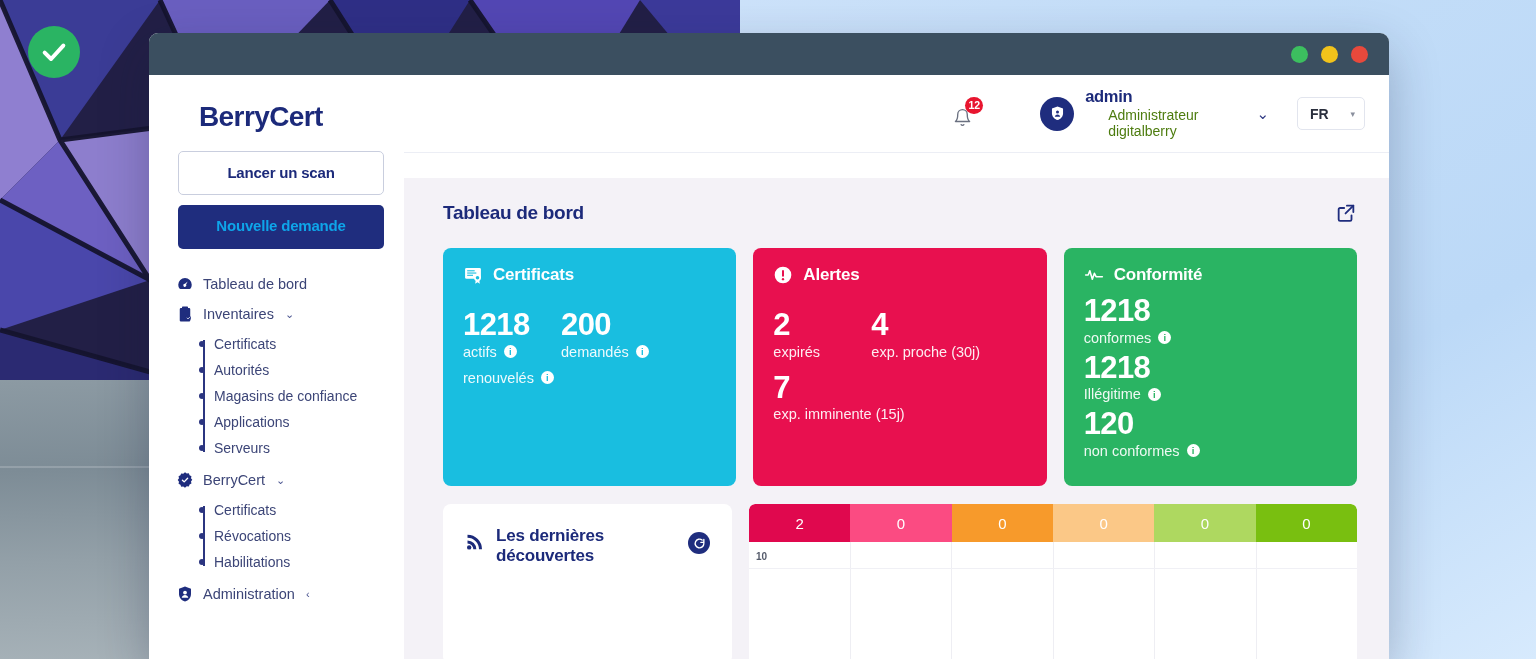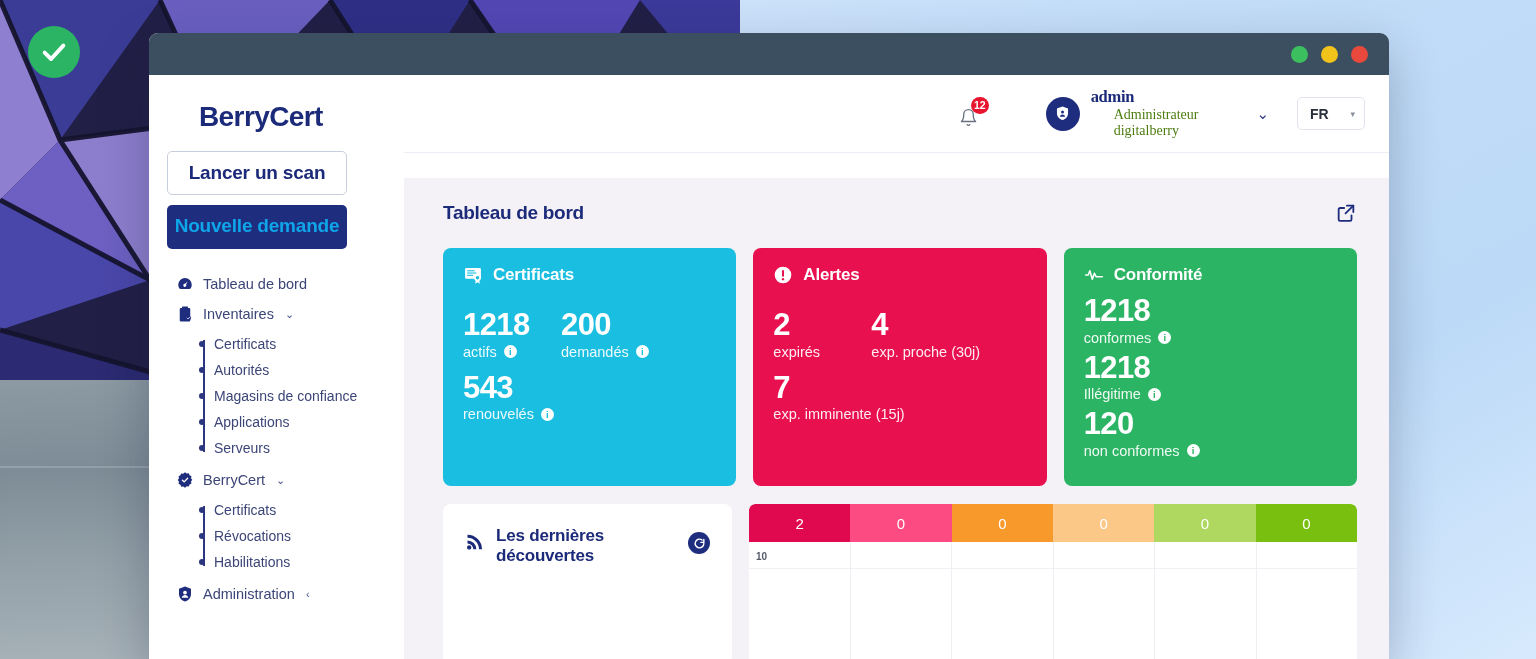--- a/index.html
+++ b/index.html
@@ -66,23 +66,23 @@
   
   #sidebar {
     width: 255px; flex: 0 0 255px; background: #fff;
     padding: 18px 0 0 0; position: relative;
   }
   #brand {
     font-size: 28px; font-weight: 800; color: #1c2a7a;
     letter-spacing: -0.6px; padding: 8px 0 0 50px;
   }
   .side-btn {
-    display: block; width: 180px; margin: 18px 0 0 18px;
+    display: block; width: 206px; margin: 18px 0 0 29px;
     height: 44px; line-height: 42px; text-align: center;
-    border-radius: 5px; font-size: 19px; font-weight: 700;
+    border-radius: 5px; font-size: 15px; font-weight: 700;
     letter-spacing: -0.2px; cursor: pointer;
   }
   #btn-scan { border: 1px solid #c9cede; background: #fff; color: #1c2a7a; }
   #btn-demande { background: #1f2d7e; color: #0ea5e9; margin-top: 10px; border: none; }
 
   #nav { margin-top: 20px; }
   .nav-item {
     display: flex; align-items: center; gap: 9px;
     padding: 6px 0 6px 27px; font-size: 14.5px;
     color: #3c4577; font-weight: 400; cursor: pointer;
@@ -116,21 +116,21 @@
     background: #e8152f; color: #fff; border-radius: 50%;
     min-width: 17px; height: 17px; font-size: 10.5px; font-weight: 700;
     display: flex; align-items: center; justify-content: center; padding: 0 3px;
   }
   #user-chip { display: flex; align-items: center; gap: 11px; cursor: pointer; }
   #avatar {
     width: 34px; height: 34px; border-radius: 50%; background: #1f2d7e;
     display: flex; align-items: center; justify-content: center;
   }
   #avatar svg { width: 19px; height: 19px; color: #fff; }
-  #user-text { line-height: 1.18; font-family: Liberation Serif, serif; }
+  #user-text { line-height: 1.18; }
   #user-name { font-size: 16.5px; font-weight: 800; color: #1c2a7a; letter-spacing: -0.3px; }
   .user-sub { font-size: 14px; color: #4d7c0f; margin-left: 23px; }
   #user-caret { margin: 0 0 0 58px; color: #2b3580; font-size: 15px; cursor: pointer; }
   #lang {
     margin-left: 28px; width: 68px; height: 33px; border: 1px solid #e2e5ee;
     border-radius: 5px; background: #fff; display: flex; align-items: center;
     justify-content: space-between; padding: 0 9px 0 12px; cursor: pointer;
   }
   #lang .lbl { font-size: 14px; font-weight: 700; color: #2a2f3d; }
   #lang .arw { color: #8a8f9d; font-size: 9px; }
@@ -424,21 +424,20 @@
                 </div>
                 <div>
                   <div class="big">200</div>
                   <div class="sub">
                     <span>demandés</span>
                     <span class="info">i</span>
                   </div>
                 </div>
               </div>
               <div style="margin-top:10px">
-                <div class="big">543</div>
                 <div class="sub">
                   <span>renouvelés</span>
                   <span class="info">i</span>
                 </div>
               </div>
             </div>
 
             <div class="card" id="card-alerts">
               <div class="card-head">
                 <span class="chico">

